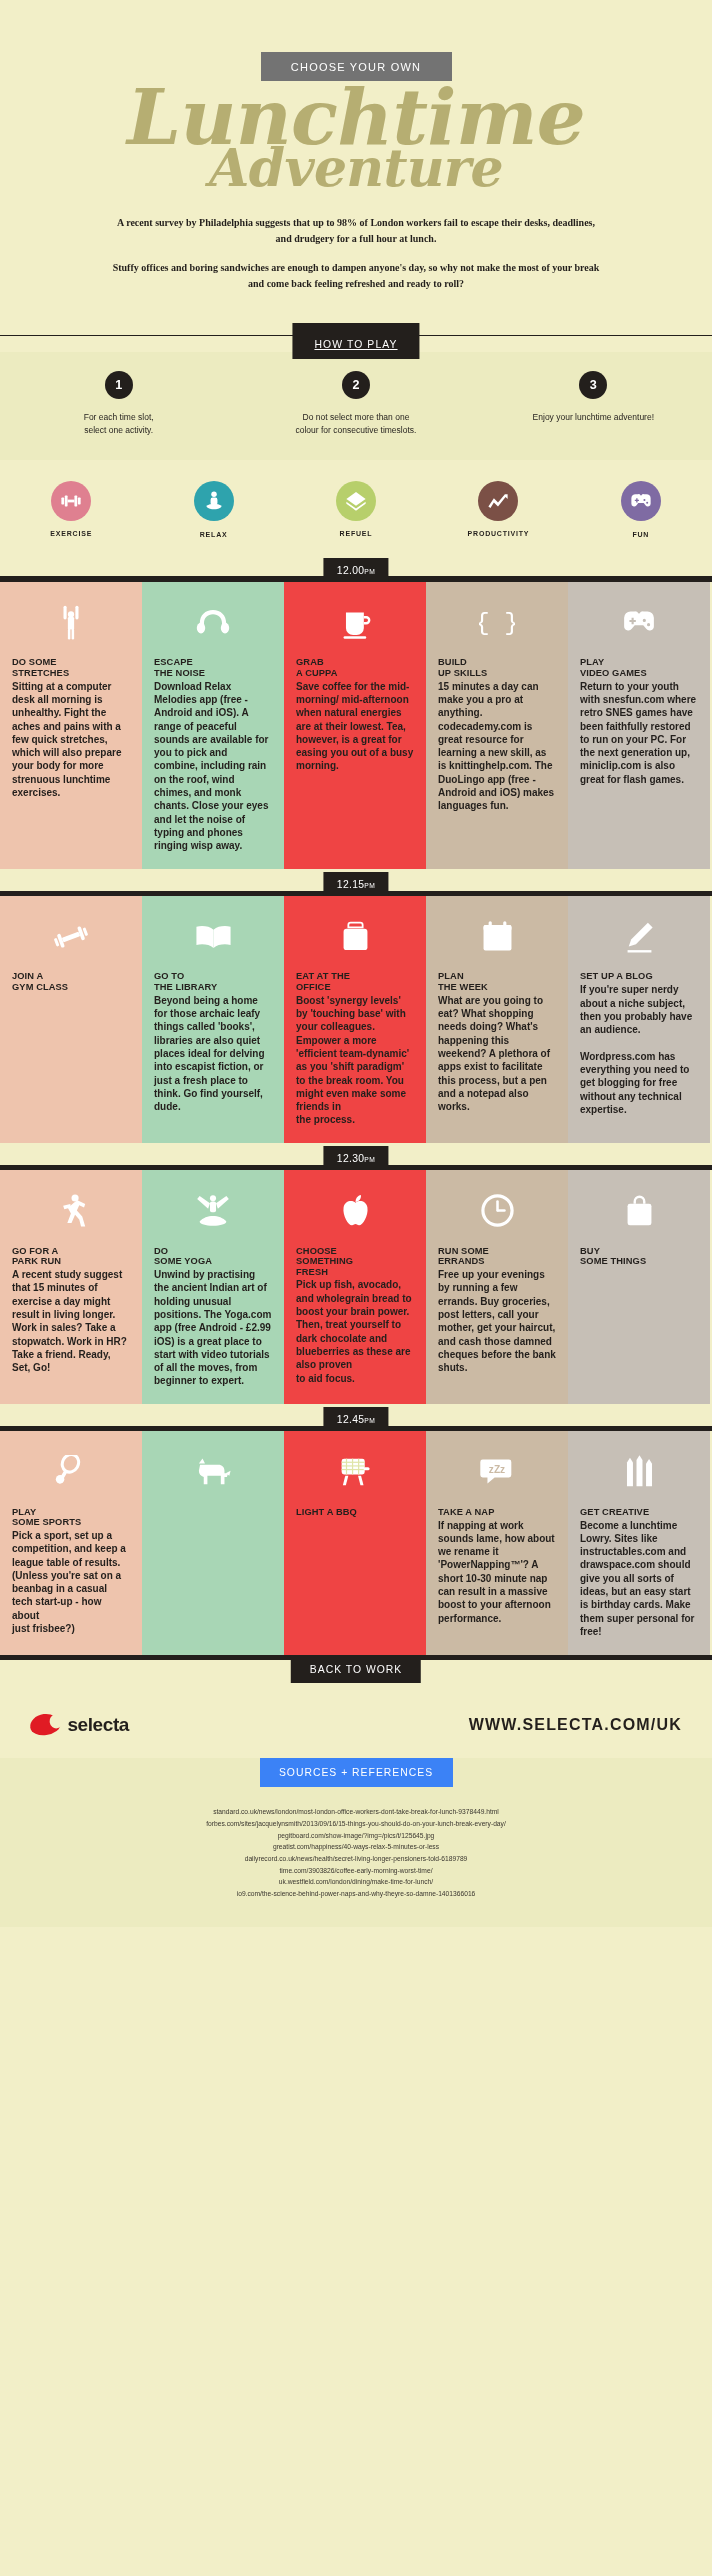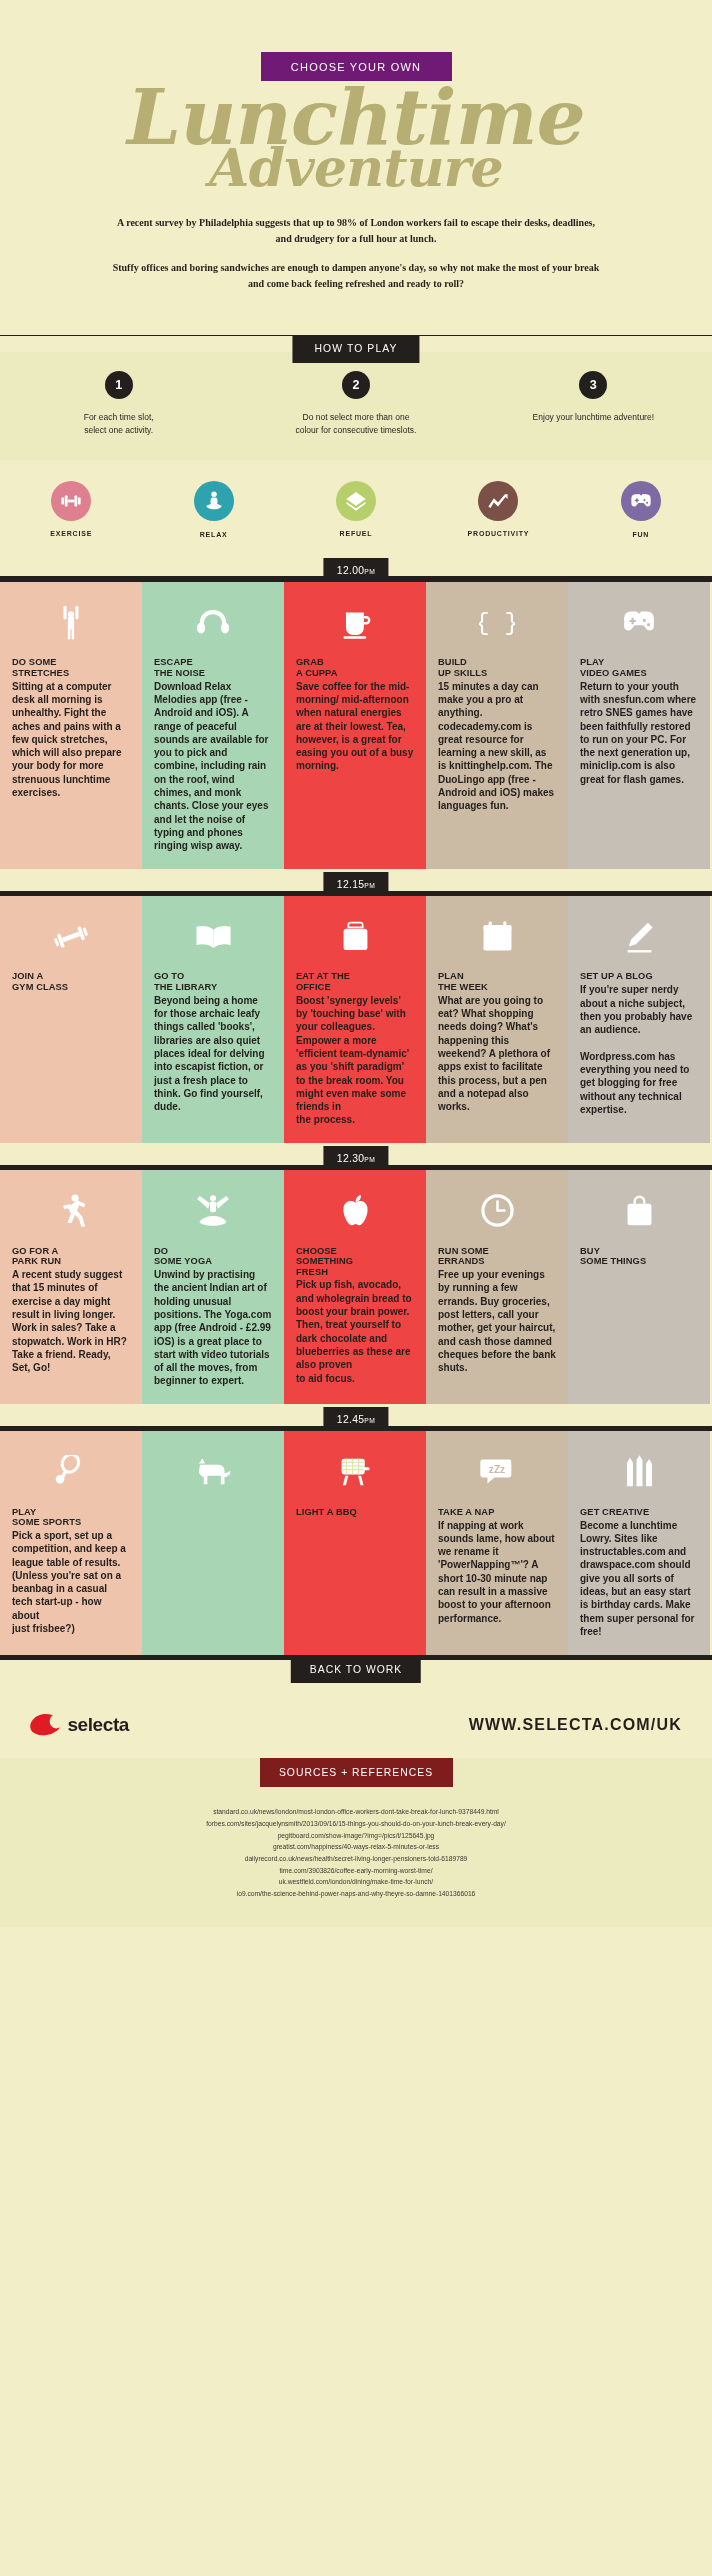--- a/index.html
+++ b/index.html
@@ -16,21 +16,21 @@
     position: relative;
     overflow: hidden;
   }
 
   
   .hero { background: #f2efc8; padding: 0 0 6px 0; position: relative; }
   .tagpill {
     display: block;
     width: 191px;
     margin: 52px auto 0 auto;
-    background: #701a75;
+    background: #737373;
     color: #ffffff;
     text-align: center;
     font-size: 11px;
     letter-spacing: 1.2px;
     padding: 9px 0 8.2px 0;
     font-family: "Liberation Sans", sans-serif;
   }
   .hero-title {
     text-align: center;
     color: #b6ae72;
@@ -61,25 +61,26 @@
     position: relative;
     height: 33px;
     margin-top: 22px;
   }
   .rulewrap .rule {
     position: absolute; left: 0; right: 0; top: 15.6px;
     border-top: 0.7px solid #231f1c;
   }
   .rulewrap .pill {
     position: absolute; left: 50%; transform: translateX(-50%);
-    top: 16px;
+    top: 4px;
     background: #231f1c; color: #fff;
     font-size: 10.4px; letter-spacing: 1.1px;
-    padding: 8px 22px 9px 22px;
+    padding: 16px 22px 9px 22px;
     white-space: nowrap;
+    text-decoration: underline;
   }
 
   
   .howto {
     background: #ecebc0;
     padding: 19px 0 24px 0;
     display: flex;
   }
   .howcol { flex: 1; text-align: center; padding: 0 9px; }
   .numdot {
@@ -229,21 +230,21 @@
   .sources {
     background: #ecebc0;
     padding: 0 0 27px 0;
     position: relative;
   }
   .sourcespill {
     position: relative;
     top: 0px;
     margin: 0 auto;
     width: 193px;
-    background: #7f1d1d; color: #fff;
+    background: #3b82f6; color: #fff;
     text-align: center;
     font-size: 10.4px; letter-spacing: 1px;
     padding: 9.6px 0 9px 0;
   }
   .srclist {
     margin-top: 19px;
     text-align: center;
     font-size: 6.7px;
     line-height: 1.75;
     color: #3a362f;

